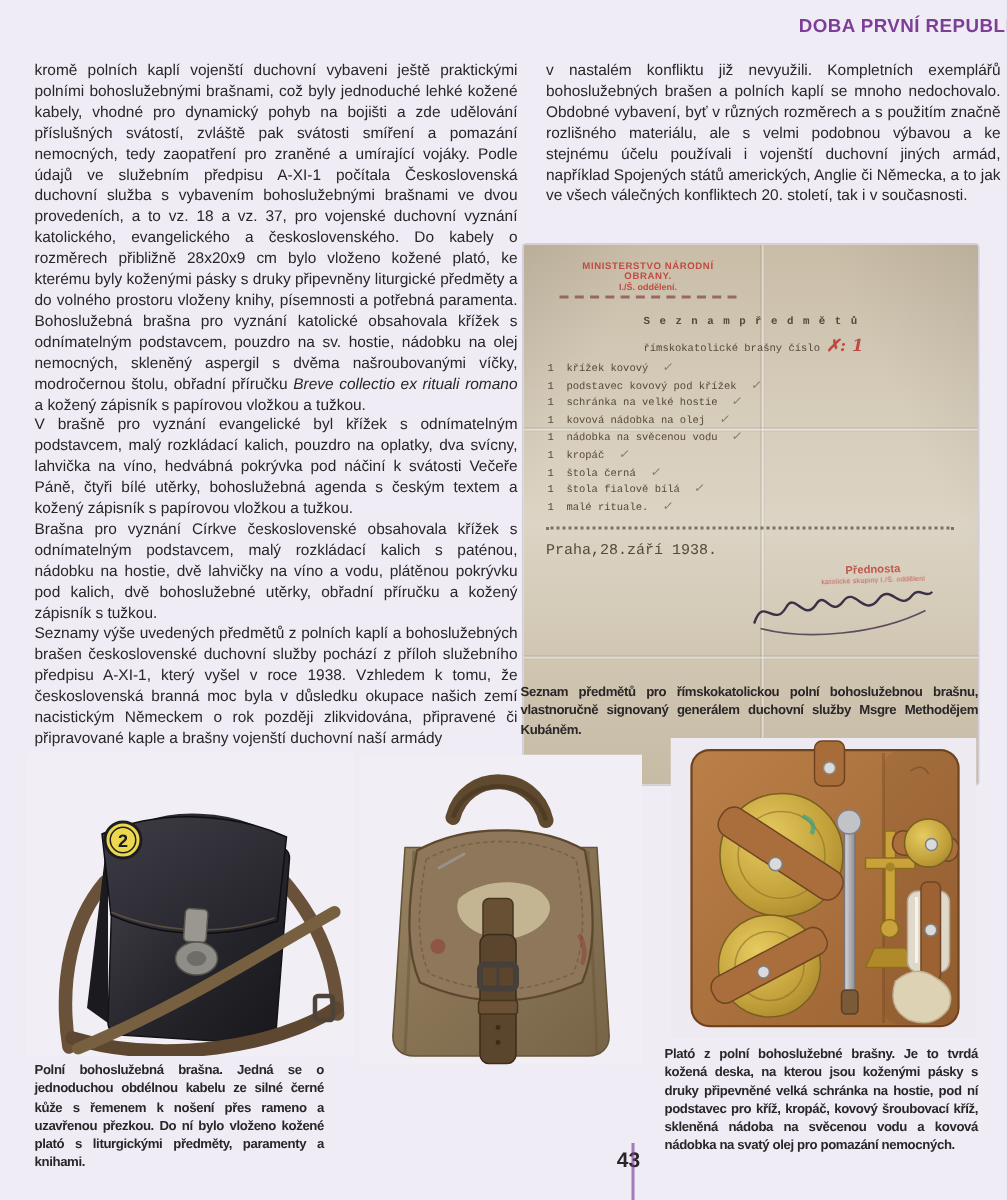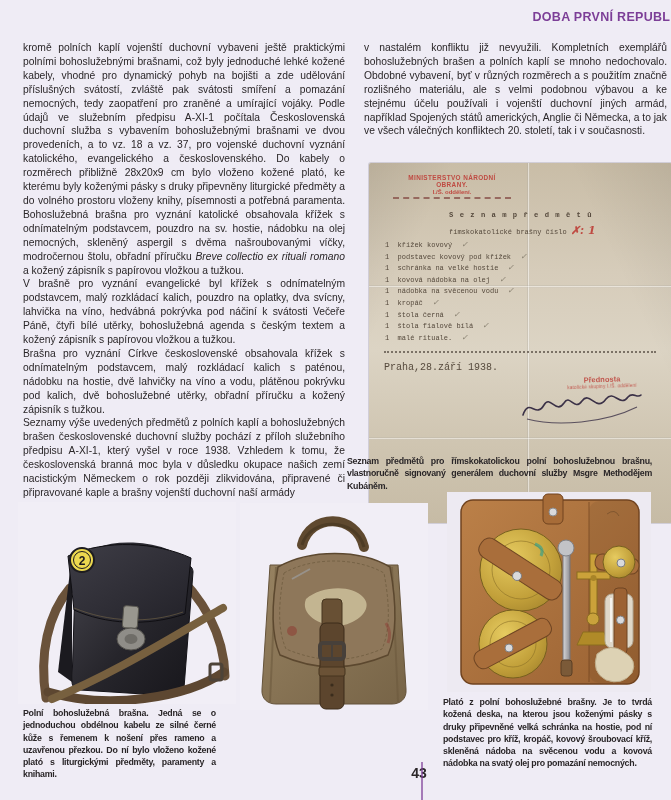--- a/index.html
+++ b/index.html
@@ -7,21 +7,21 @@
         font-family:"Liberation Sans",sans-serif;color:var(--text,#2a2628);overflow:hidden;padding-left:40px;}
   .header{position:absolute;top:10px;right:19px;font-size:12.5px;font-weight:700;
           letter-spacing:.3px;color:var(--accent,#7c3e97);}
   .col{position:absolute;top:41px;font-size:10.3px;line-height:13.9px;text-align:justify;}
   .col p{margin:0;}
   .col-left{left:23px;width:322px;}
   .col-right{left:364px;width:303px;}
   .col i{}
 
   
-  .docphoto{position:absolute;left:369px;top:163px;width:303px;height:360px;
+  .docphoto{position:absolute;left:349px;top:163px;width:303px;height:360px;
             border-radius:2px;box-shadow:0 0 0 1px rgba(120,115,130,.25);
             background:
               linear-gradient(115deg, rgba(0,0,0,.08), rgba(0,0,0,0) 18%),
               linear-gradient(245deg, rgba(0,0,0,.07), rgba(0,0,0,0) 22%),
               linear-gradient(180deg,#c9bda7 0%,#d6ccba 30%,#dcd4c4 52%,#cfc5b1 78%,#c6bba5 100%);
             overflow:hidden;text-decoration:underline;}
   .docphoto .foldv{position:absolute;left:52%;top:0;width:3px;height:100%;
             background:linear-gradient(90deg,rgba(90,80,60,.25),rgba(255,255,255,.5),rgba(90,80,60,.12));}
   .docphoto .foldh1,.docphoto .foldh2{position:absolute;left:0;width:100%;height:3px;
             background:linear-gradient(180deg,rgba(90,80,60,.2),rgba(255,255,255,.45),rgba(90,80,60,.12));}

